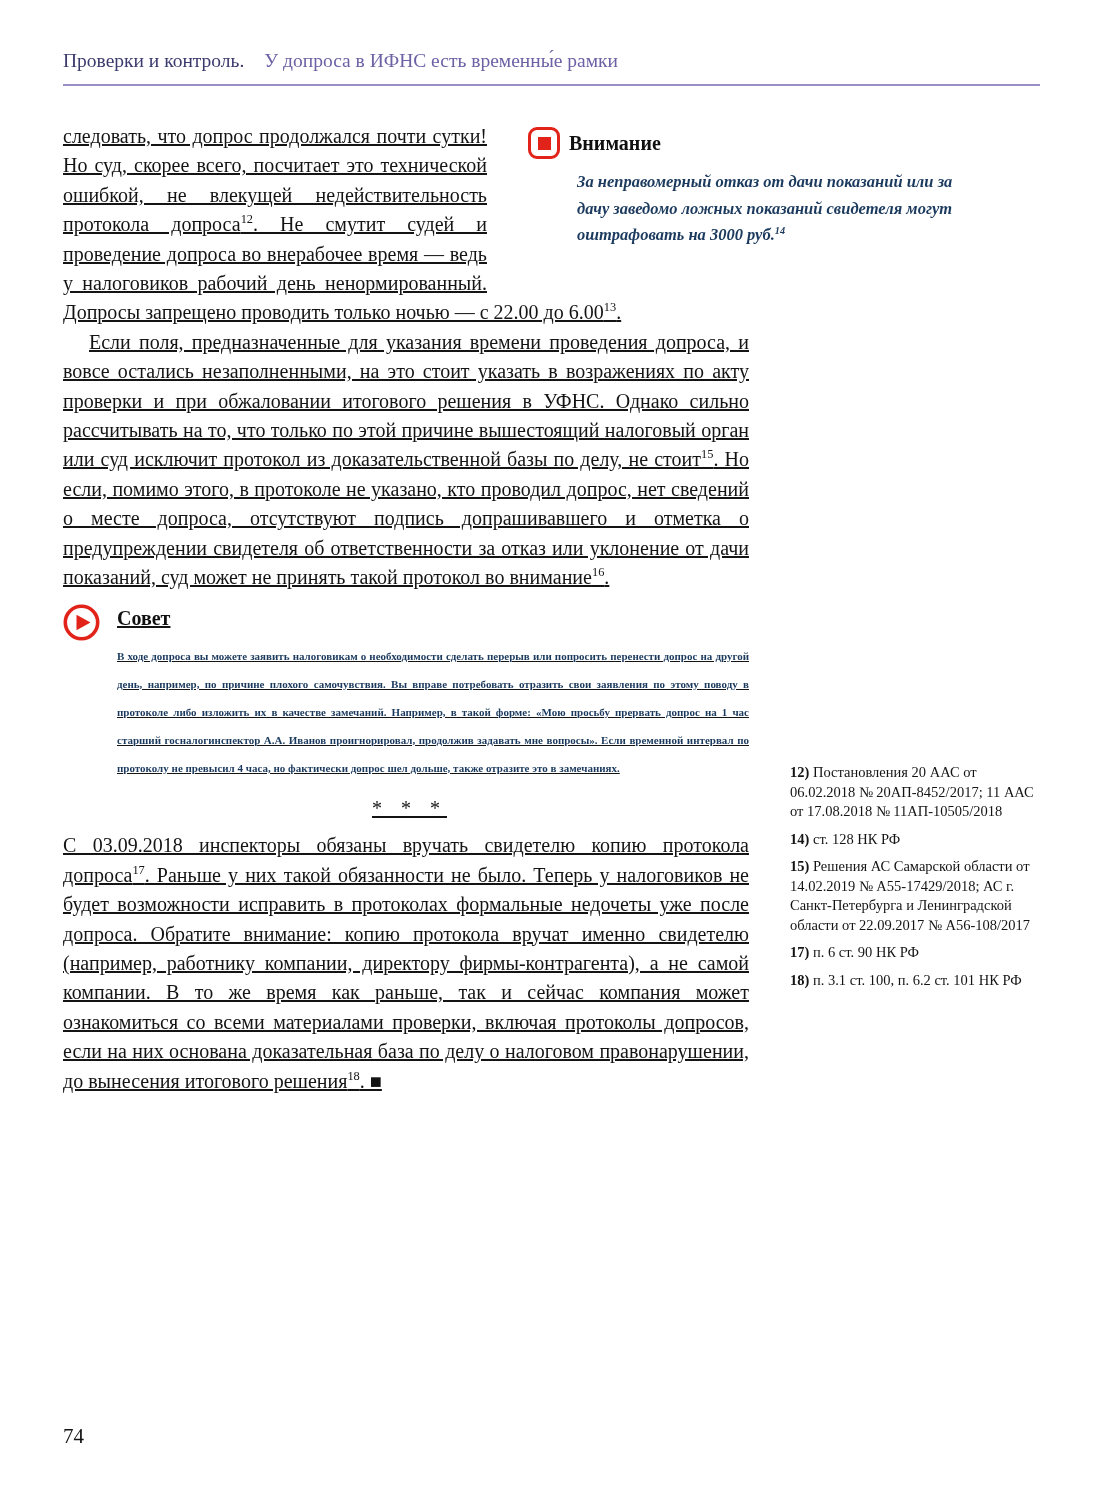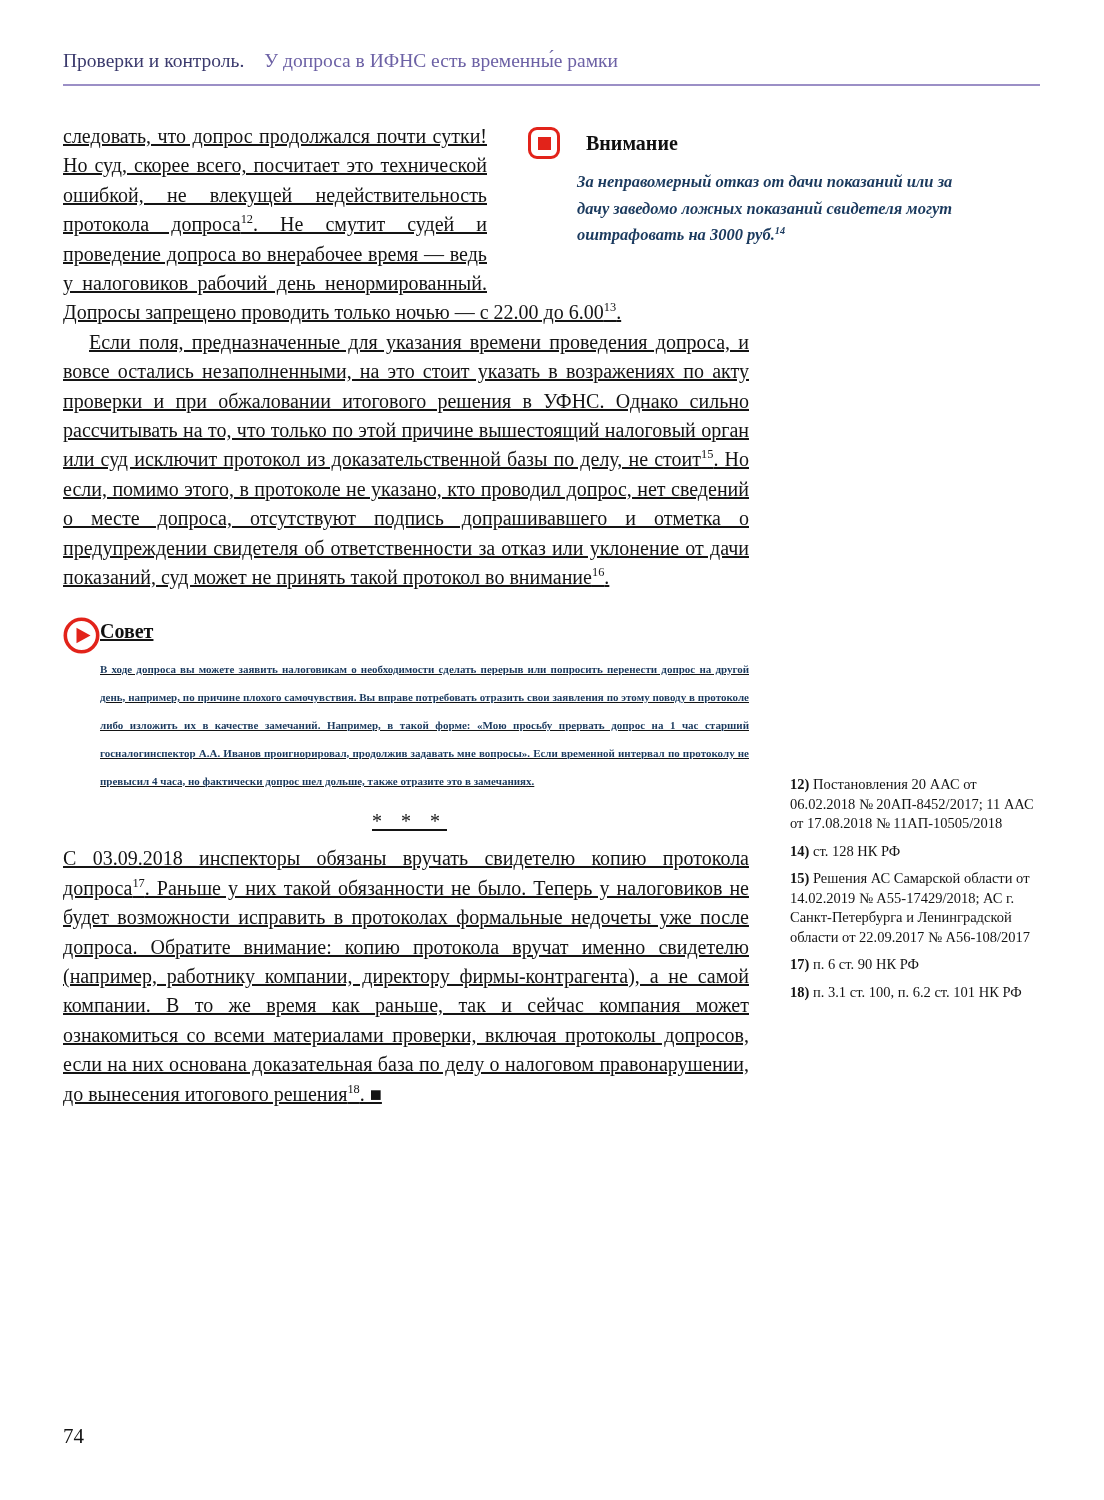--- a/index.html
+++ b/index.html
@@ -24,48 +24,48 @@
   sup{font-size:0.62em;line-height:0;vertical-align:super;}
 
   
   .page-header{position:absolute;left:63px;top:50px;font-size:19.5px;white-space:nowrap;}
   .kicker{font-weight:normal;color:var(--kicker-purple);}
   .head-title{color:var(--title-purple);margin-left:20px;}
   .rule{position:absolute;left:63px;top:84px;width:977px;height:2px;background:var(--rule-purple);}
 
   
   .attention{position:absolute;left:528px;top:127px;width:452px;}
-  .attention-head{display:flex;align-items:center;gap:26px;}
+  .attention-head{display:flex;align-items:center;gap:9px;}
   .stop-icon{width:32px;height:32px;box-sizing:border-box;border:3.5px solid var(--accent-red);
     border-radius:9px;display:flex;align-items:center;justify-content:center;flex:none;}
   .stop-inner{width:13px;height:13px;background:var(--accent-red);display:block;}
   .attention-title{font-weight:bold;font-size:20px;color:#101010;}
   .attention-body{margin:10px 0 0 49px;font-weight:bold;font-size:16.5px;line-height:26.5px;
     color:var(--callout-blue);text-align:left;font-style:italic;}
 
   
   .main-col{position:absolute;left:63px;top:122px;width:686px;font-size:20px;line-height:29.4px;
     text-align:justify;hyphens:auto;text-decoration:underline;}
   .main-col p{margin:0;}
   .callout-spacer{float:right;width:262px;height:148px;}
   .p-indent{text-indent:26px;}
 
   
-  .tip{display:flex;margin-top:22px;text-align:left;}
+  .tip{display:flex;gap:17px;margin-top:9px;text-align:left;}
   .tip-icon-wrap{flex:none;width:37px;padding-top:2px;}
   .tip-content{flex:1;}
   .tip-title{font-weight:bold;font-size:20px;color:#101010;margin:2px 0 9px;}
   .tip-body{font-weight:bold;font-size:11px;line-height:28px;color:var(--callout-blue);
     text-align:justify;margin:0;}
 
   .stars{text-align:center;font-size:20px;letter-spacing:7px;margin:12px 0 8px;text-indent:7px;}
 
   
   .footnotes{position:absolute;left:790px;top:763px;width:250px;font-size:14.5px;line-height:19.5px;
-    text-align:left;margin-top:12px;}
+    text-align:left;}
   .footnote{margin-bottom:8px;}
   .fn-num{font-weight:bold;}
 
   .page-number{position:absolute;left:63px;top:1424px;font-size:21px;}
 </style>
 </head>
 <body>
 
 <div class="page">
 

